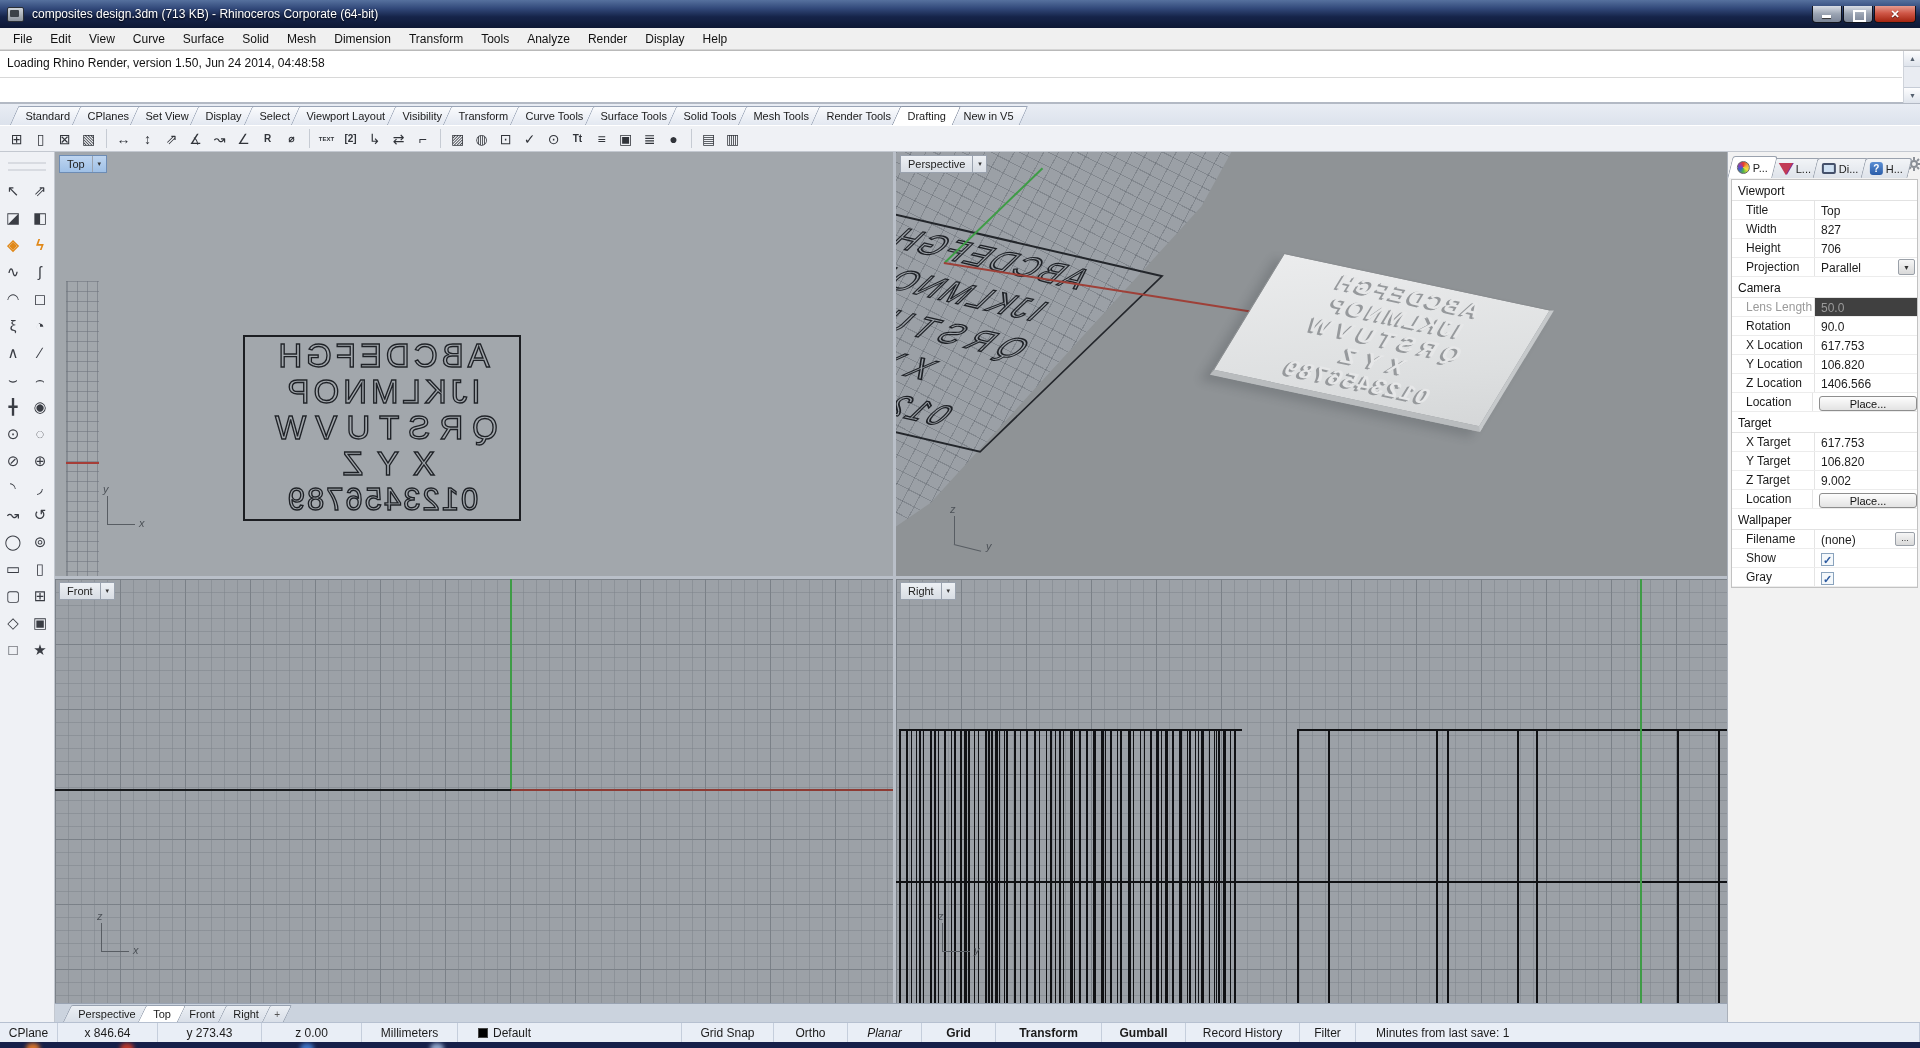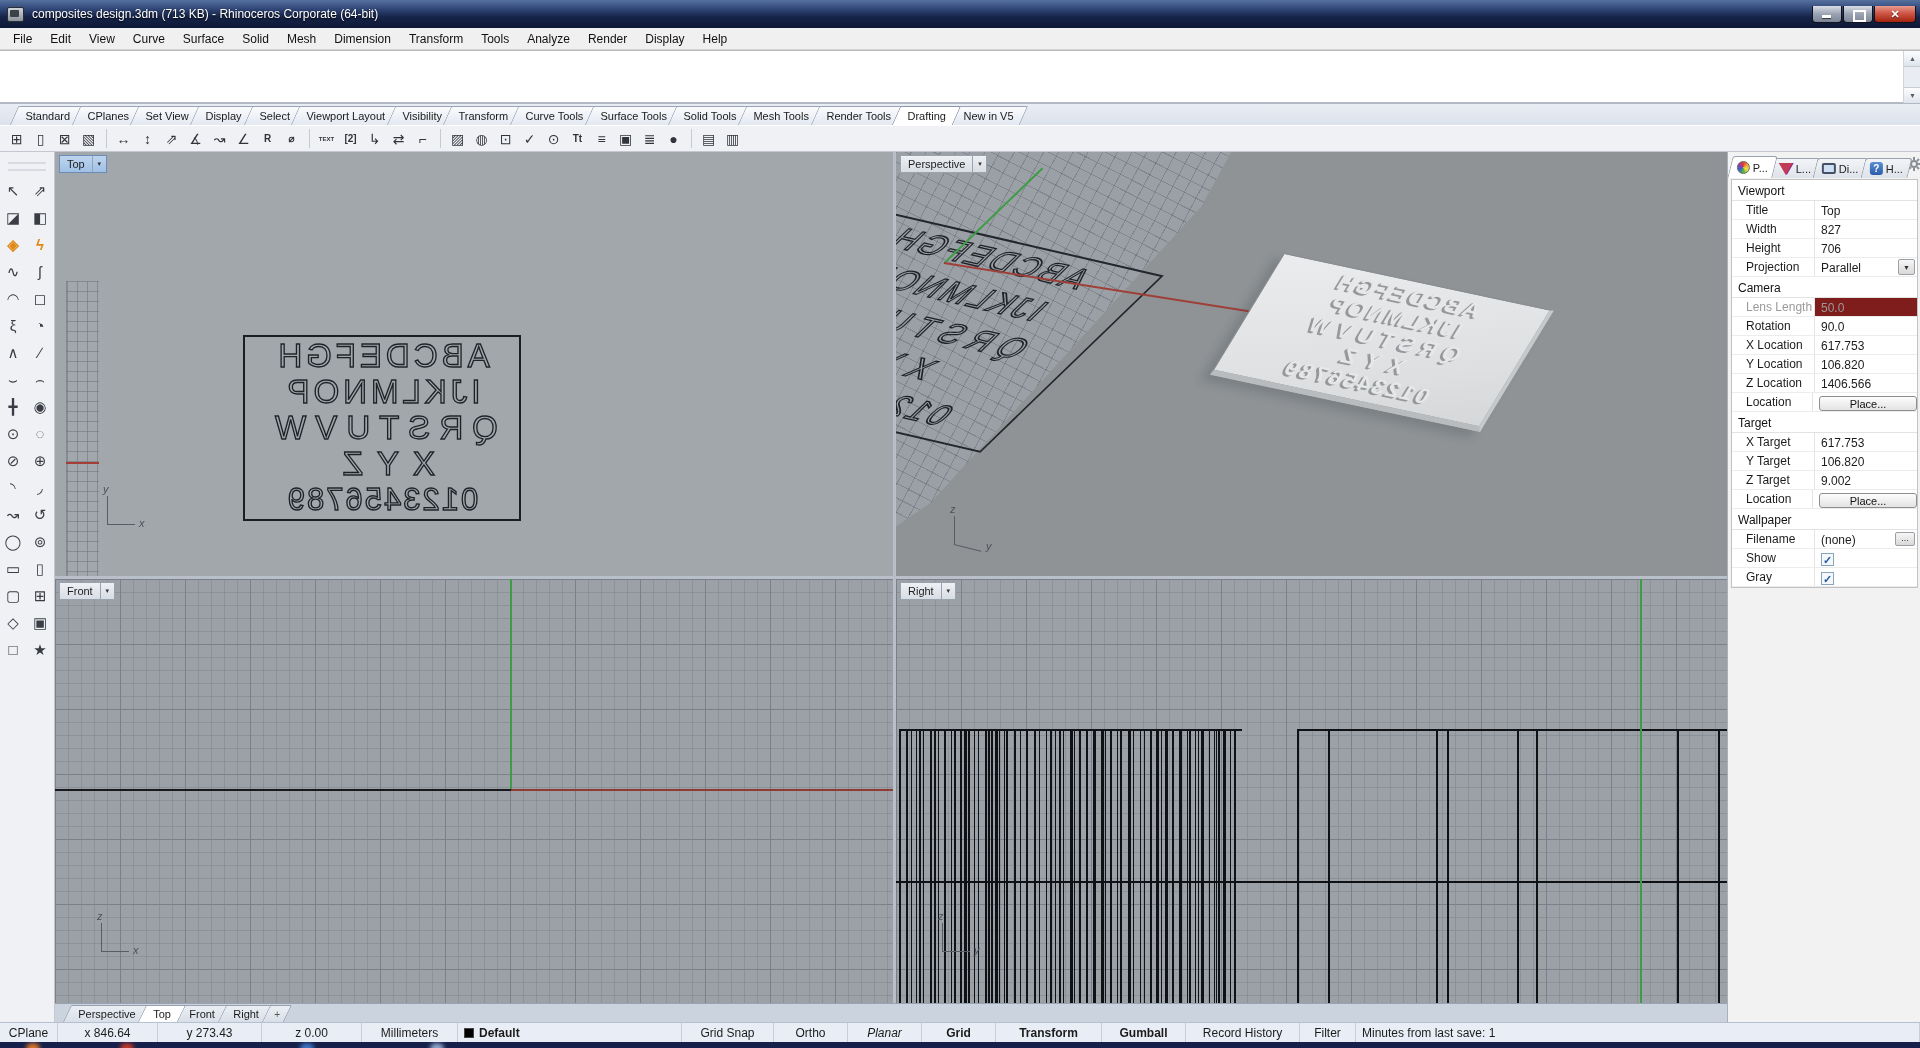--- a/index.html
+++ b/index.html
@@ -182,37 +182,37 @@
   .icon-display{width:14px;height:11px;border:2px solid #44506a;border-radius:2px;background:#cfe0f2;}
   .icon-help{width:13px;height:13px;background:linear-gradient(#5b8fd4,#2a5ca8);border-radius:3px;
     color:#fff;font-size:10px;font-weight:bold;text-align:center;line-height:13px;}
   #panel-gear{margin-left:auto;margin-bottom:3px;}
   #panel-content{position:absolute;left:3px;top:27px;width:187px;background:#fff;border:1px solid #c2c2c2;}
   .psection-header{height:21px;font-size:12px;color:#111;padding:4px 0 16px 6px;border-bottom:1px solid #e2e2e2;}
   .prow{height:19px;display:flex;border-bottom:1px solid #ececec;font-size:12px;color:#1c1c1c;}
   .prow .plbl{width:82px;padding:2px 0 0 14px;white-space:nowrap;overflow:hidden;}
   .prow .pval{flex:1;border-left:1px solid #e4e4e4;padding:2px 0 0 6px;display:flex;align-items:center;position:relative;}
   .prow.disabled .plbl,.prow.disabled .pval{color:#9a9a9a;}
-  .prow.disabled .pval{background:#7f1d1d;}
+  .prow.disabled .pval{background:#404040;}
   .pbtn{width:98px;height:15px;font-size:11px;color:#111;text-align:center;line-height:14px;
     background:linear-gradient(#FDFDFD,#E3E3E3);border:1px solid #8e8e8e;border-radius:3px;}
   .ddbtn{position:absolute;right:2px;top:1px;width:17px;height:16px;font-size:7px;color:#333;
     text-align:center;line-height:15px;background:linear-gradient(#F6F6F6,#D9D9D9);
     border:1px solid #9aa0a8;border-radius:2px;}
   .browsebtn{position:absolute;right:2px;top:2px;width:20px;height:14px;font-size:9px;color:#333;
     text-align:center;line-height:11px;background:linear-gradient(#F6F6F6,#D9D9D9);
     border:1px solid #9aa0a8;border-radius:2px;}
   .pcheck{width:13px;height:13px;border:1px solid #8aa3bd;background:#F4F8FB;color:#2C5AA0;
     font-size:11px;line-height:12px;text-align:center;font-weight:bold;}
 
   
   #statusbar{position:absolute;left:0;top:1022px;width:1920px;height:20px;background:#E9EEF6;
     border-top:1px solid #b6c0d0;display:flex;font-size:12px;color:#1b1b1b;}
   .sseg{border-right:1px solid #c5cedc;display:flex;align-items:center;justify-content:center;
-    padding:0 6px;white-space:nowrap;}
+    padding:0 20px;white-space:nowrap;}
   .sseg.bold{font-weight:bold;}
   .sseg.left{justify-content:flex-start;}
   .swatch{width:10px;height:10px;background:#000;border:1px solid #444;margin-right:5px;}
 
   
   #taskstrip{position:absolute;left:0;top:1042px;width:1920px;height:6px;background:#16204A;overflow:hidden;}
   #taskstrip i{position:absolute;top:1px;width:14px;height:10px;border-radius:50%;filter:blur(2px);display:block;}
 </style>
 </head>
 <body>
@@ -244,20 +244,21 @@
     <span class="menu-item">Dimension</span>
     <span class="menu-item">Transform</span>
     <span class="menu-item">Tools</span>
     <span class="menu-item">Analyze</span>
     <span class="menu-item">Render</span>
     <span class="menu-item">Display</span>
     <span class="menu-item">Help</span>
   </div>
 
 <div id="cmdarea">
+  <div id="cmd-history">Loading Rhino Render, version 1.50, Jun 24 2014, 04:48:58</div>
   <div id="cmd-scroll">
     <div class="scrollbtn">▲</div>
     <div class="scrollbtn">▼</div>
   </div>
 </div>
 
 <div id="tabbar">
     <div class="ttab">
       <span>Standard</span>
     </div>
@@ -723,21 +724,21 @@
     </div>
     <div class="sseg" style="width: 104px;">
       <span>y 273.43</span>
     </div>
     <div class="sseg" style="width: 100px;">
       <span>z 0.00</span>
     </div>
     <div class="sseg" style="width: 96px;">
       <span>Millimeters</span>
     </div>
-    <div class="sseg left" style="width: 224px; font-weight: bold;">
+    <div class="sseg left" style="width: 224px;">
       <span class="swatch"></span>
       <span>Default</span>
     </div>
     <div class="sseg" style="width: 92px;">
       <span>Grid Snap</span>
     </div>
     <div class="sseg" style="width: 74px;">
       <span>Ortho</span>
     </div>
     <div class="sseg" style="width: 74px; font-style: italic;">

